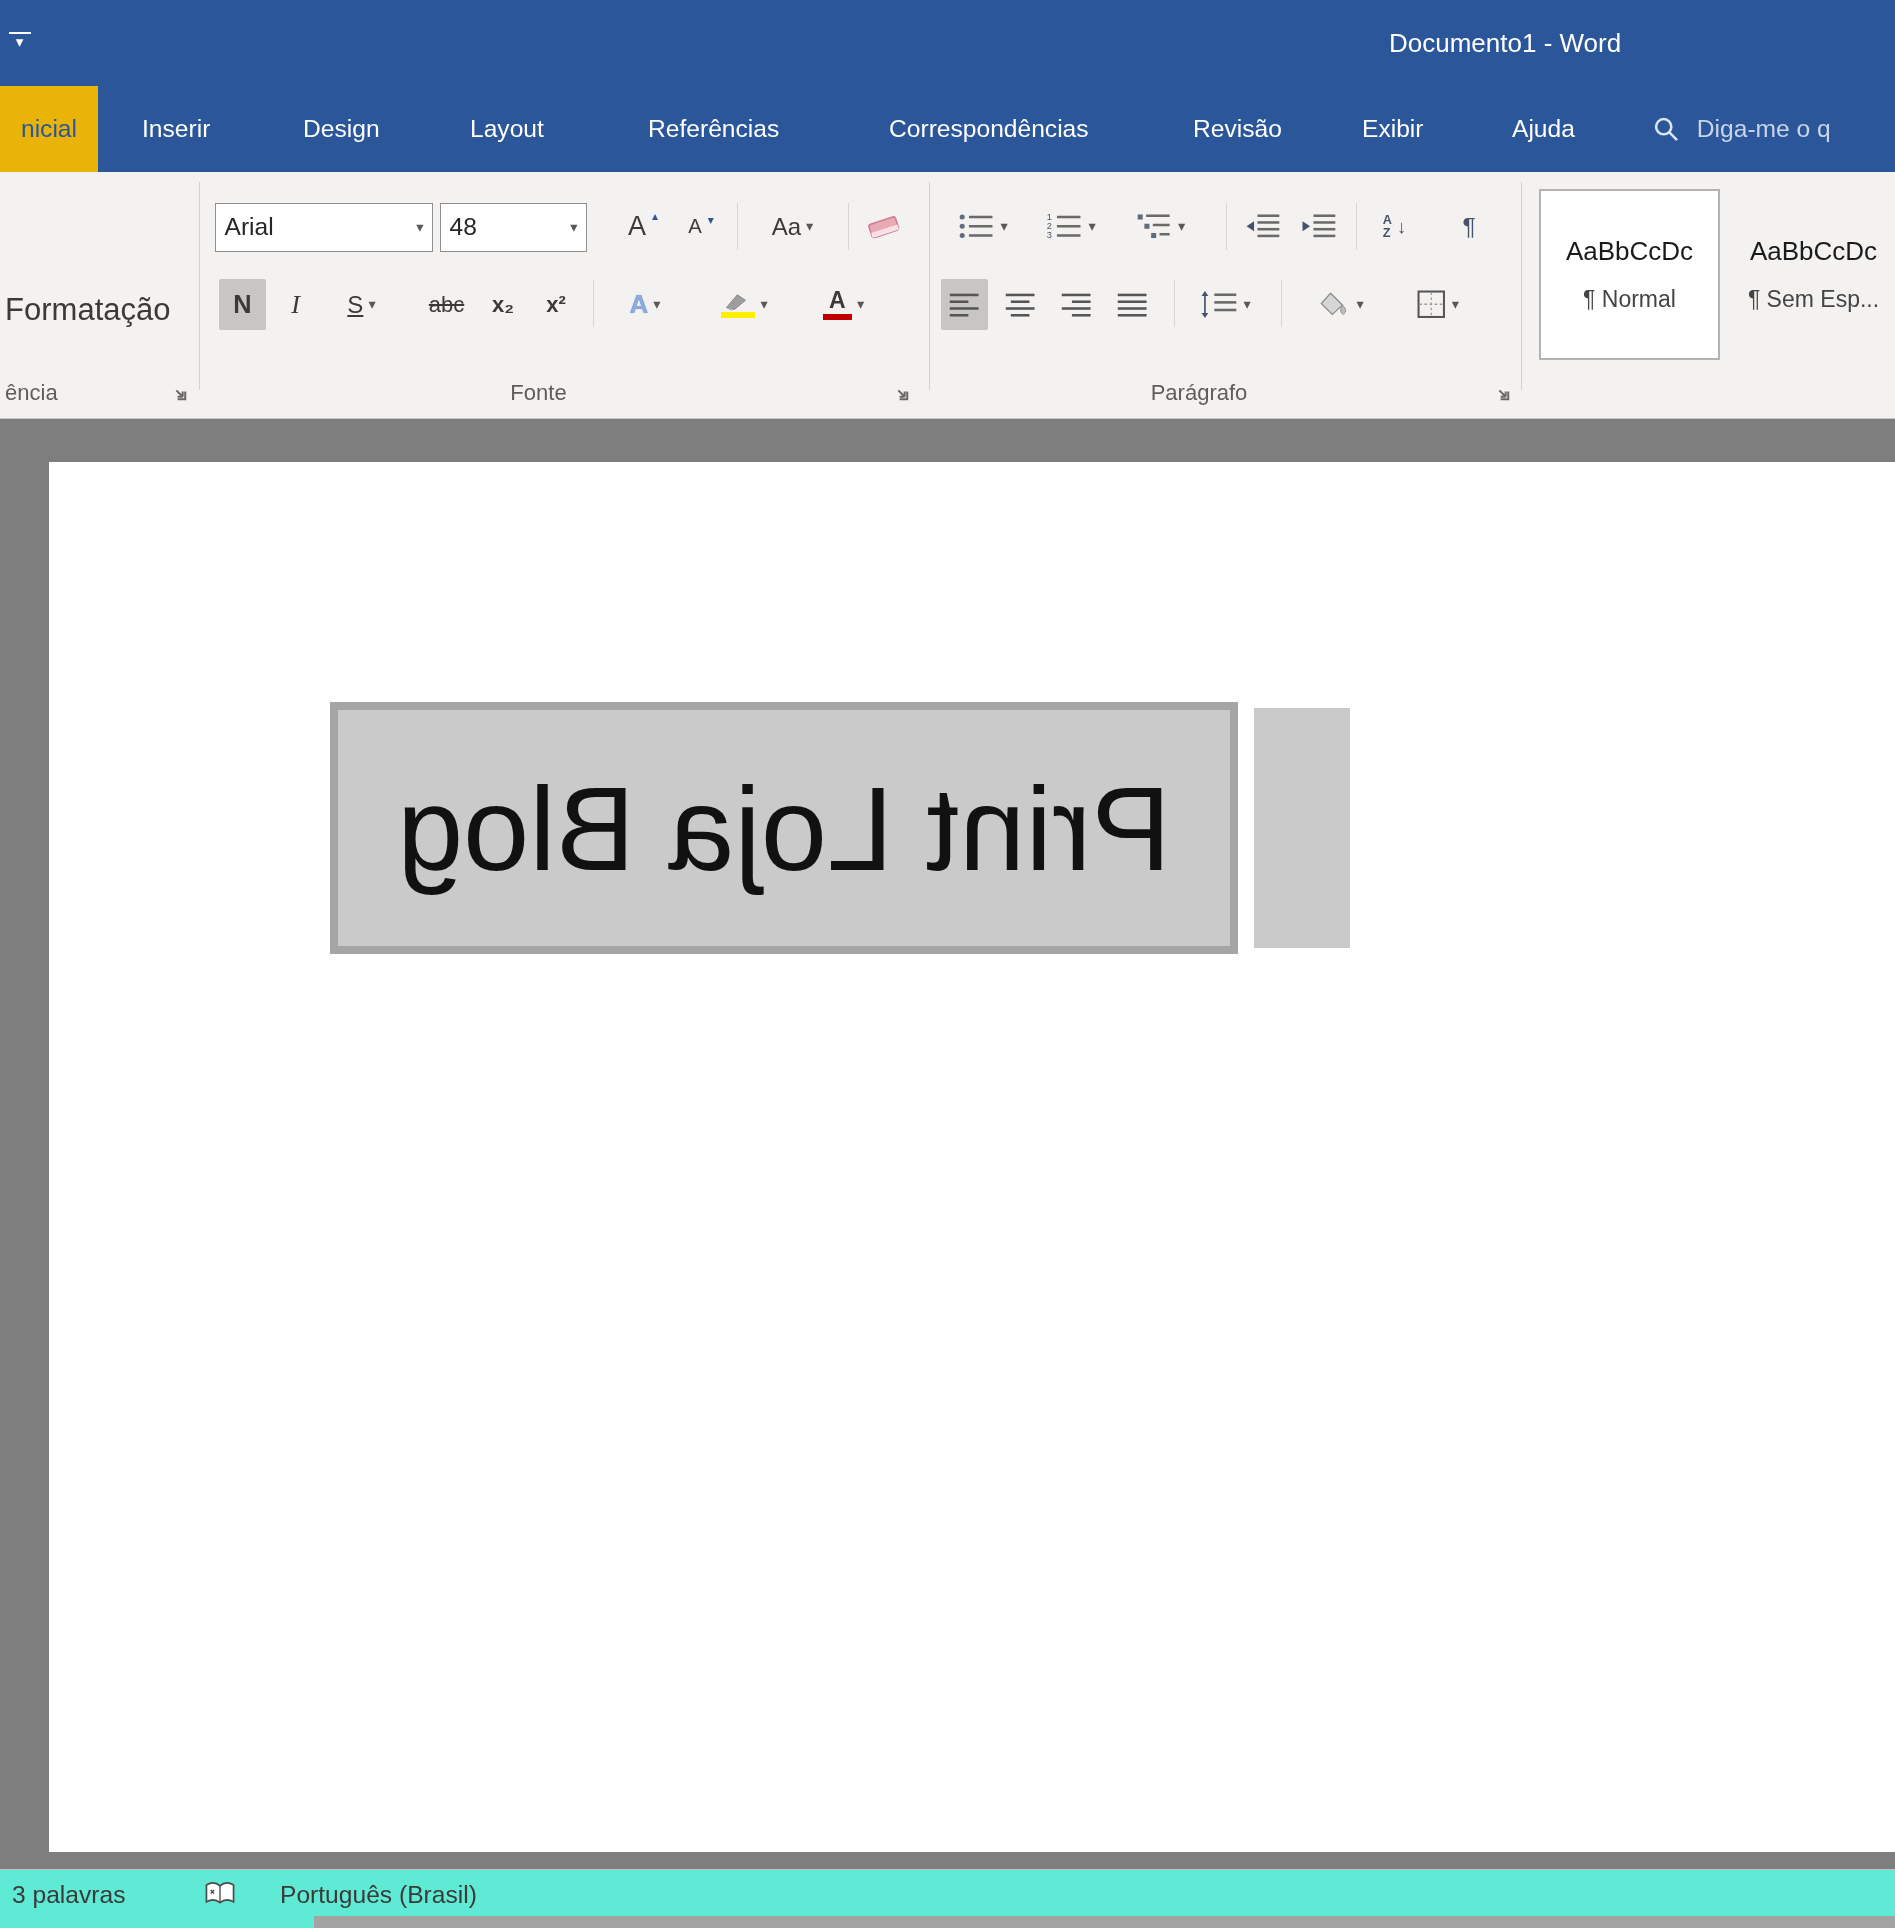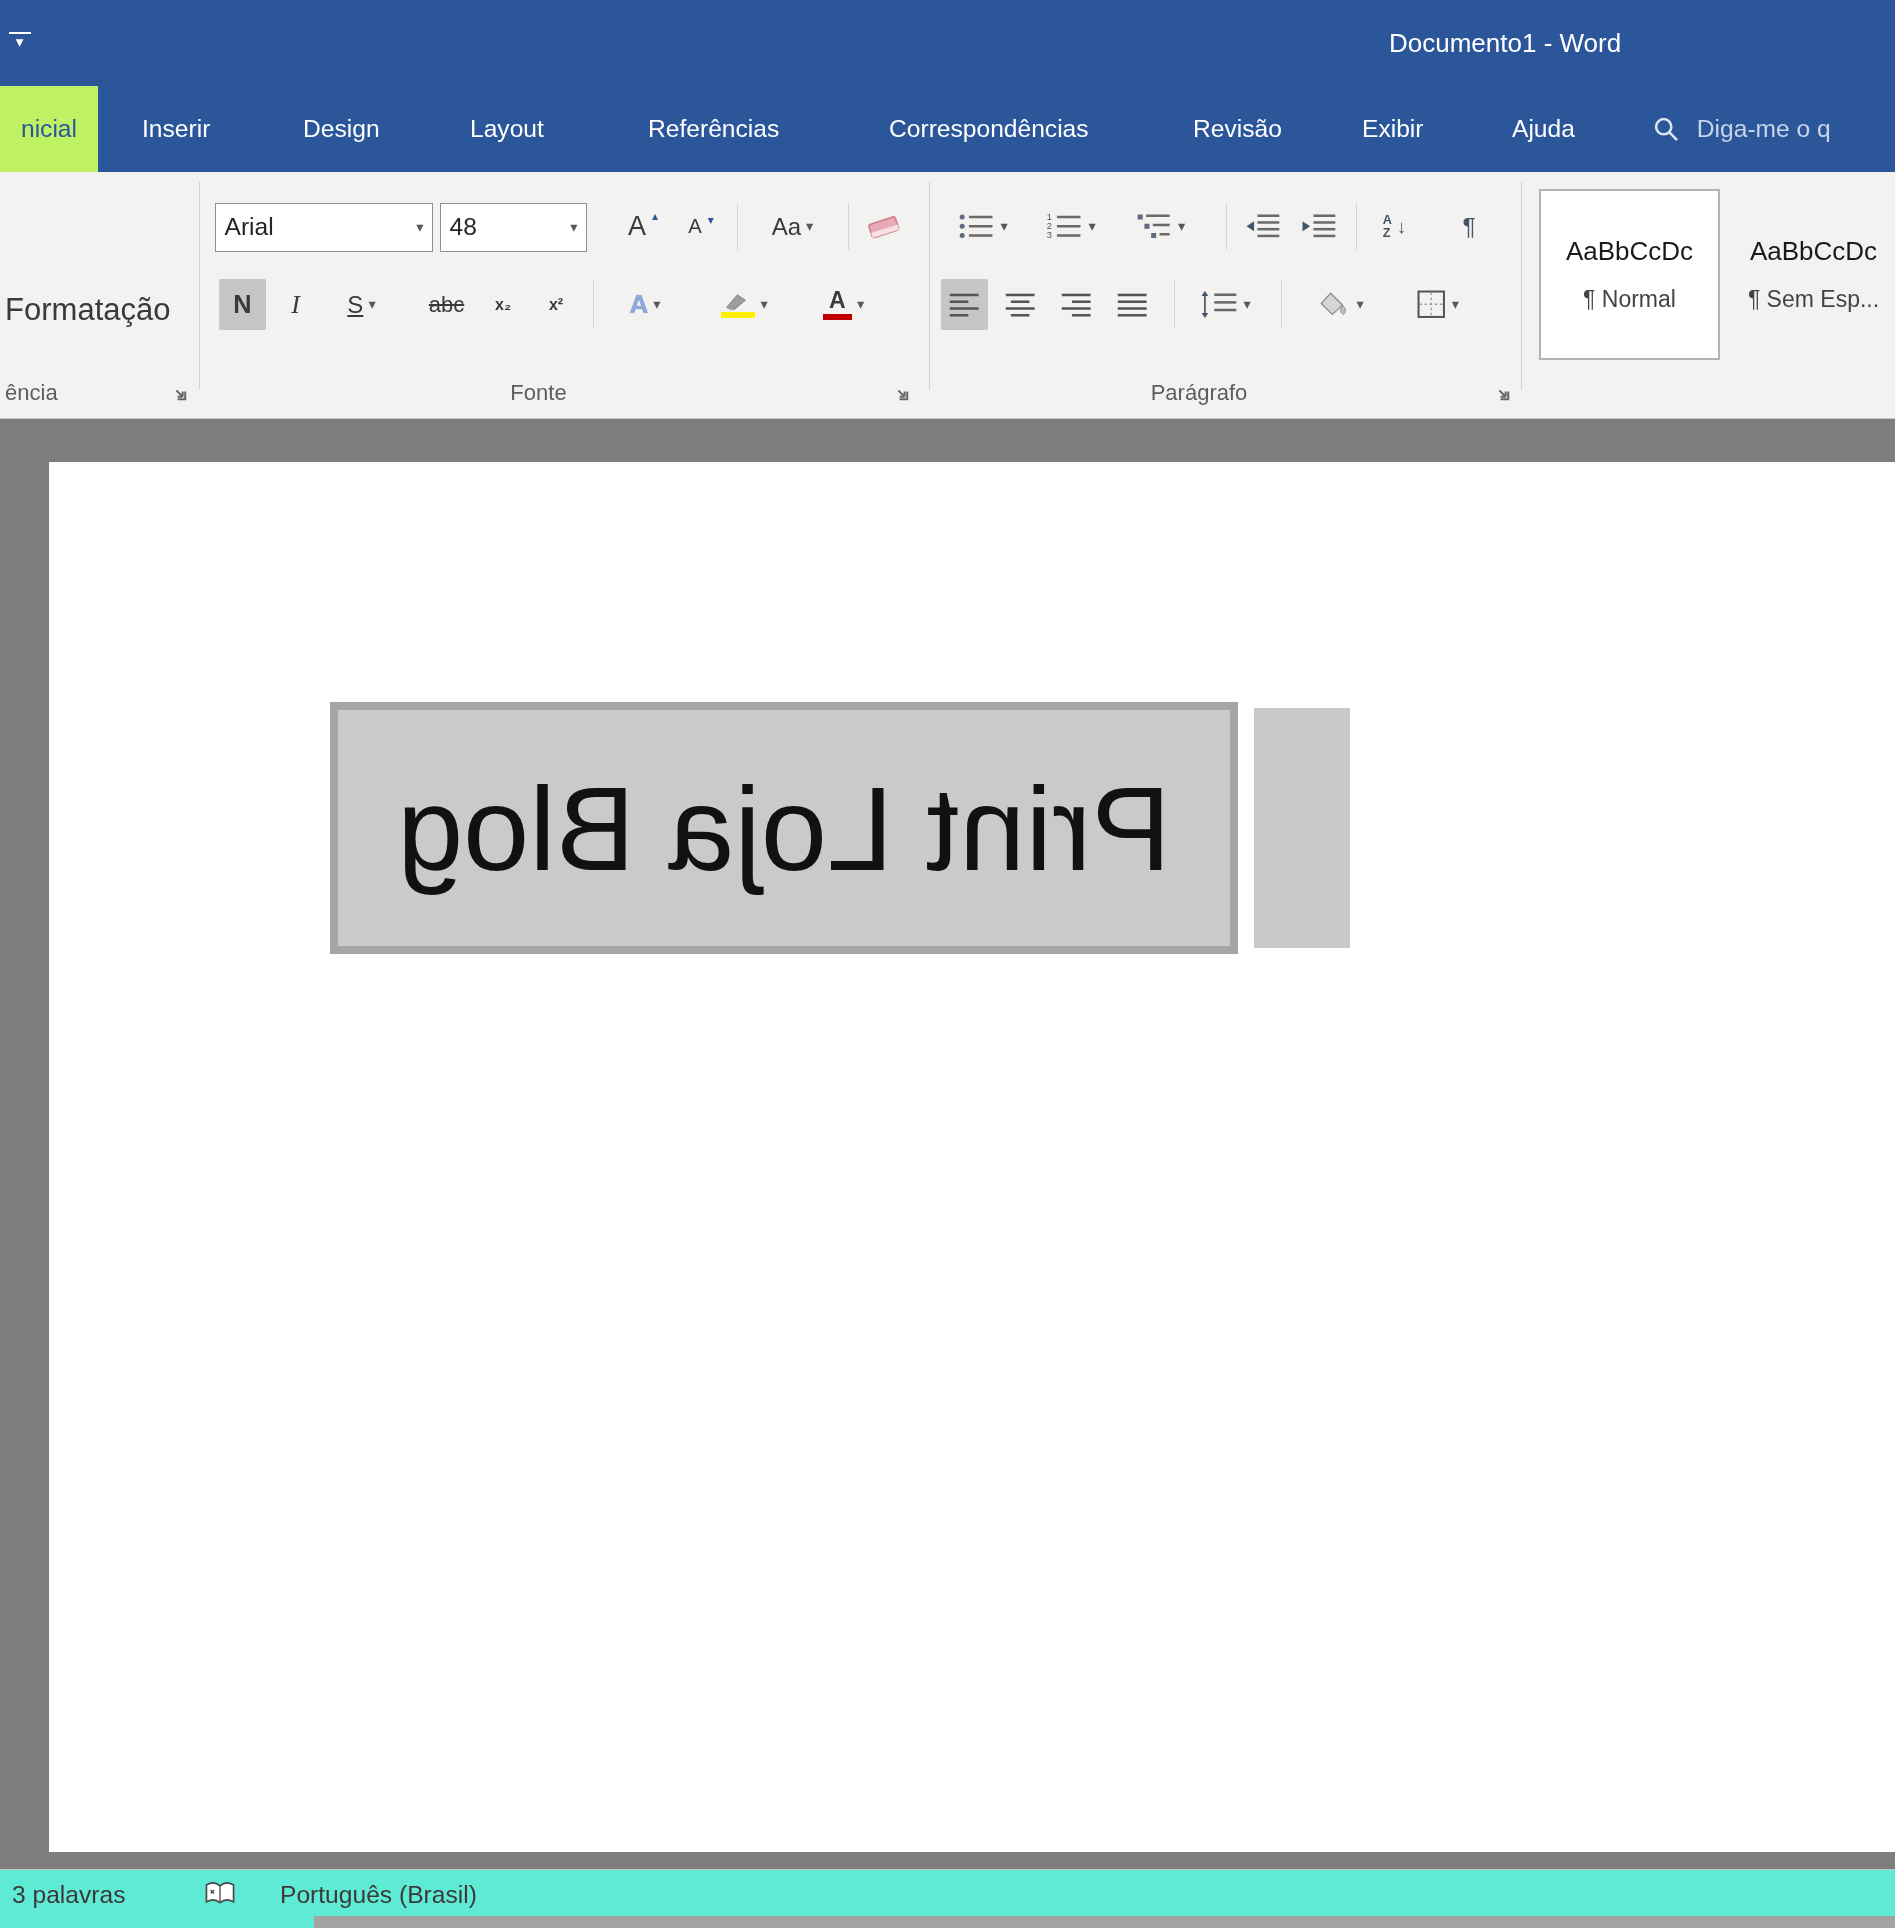--- a/index.html
+++ b/index.html
@@ -10,41 +10,41 @@
   
   #titlebar { position:absolute; left:0; top:0; width:1895px; height:86px; background:#2b579a; }
   .qat-ic { position:absolute; left:8.5px; top:32px; width:22px; color:#fff; text-align:center; }
   .qat-line { display:block; height:0; border-top:2.5px solid #fff; margin-bottom:1.7px; }
   .qat-chev { display:block; font-size:15.3px; line-height:12px; color:#fff; }
   .win-title { position:absolute; left:1381px; top:0; height:86px; display:flex; align-items:center; color:#fff; font-size:26px;margin-left:8px; }
 
   
   #tabbar { position:absolute; left:0; top:86px; width:1895px; height:86px; background:#2b579a; }
   .tab { position:absolute; top:0; height:86px; display:flex; align-items:center; color:#fff; font-size:24.6px; cursor:default; }
-  .tab.active { left:0; width:98px; background:#bef264; color:#2b579a; justify-content:center; }
+  .tab.active { left:0; width:98px; background:#eab308; color:#2b579a; justify-content:center; }
   .searchwrap { position:absolute; left:1651px; top:0; height:86px; display:flex; align-items:center; gap:15.3px; }
   .search-text { color:#c9d4e9; font-size:24.6px; }
 
   
   #ribbon { position:absolute; left:0; top:172px; width:1895px; height:247px; background:#f3f2f1; border-bottom:0.8px solid #c8c6c4; }
   .vsep { position:absolute; top:10.2px; height:208px; width:0.8px; background:#d4d2d0; }
   .vsep-sm { position:absolute; height:47px; width:0.8px; background:#d8d6d4; }
   .grp-label { position:absolute; top:208px; font-size:22px; color:#5f5d5b; text-align:center; }
   .launcher { position:absolute; top:212px; width:20.3px; height:20.3px; }
   .rbtn { position:absolute; height:51px; display:flex; align-items:center; justify-content:center; gap:5.1px; color:#3b3a39; border-radius:1.7px; }
   .row1 { top:29px; } .row2 { top:107px; }
   .sel { background:#c8c6c4; }
   .dd { font-size:14.4px; color:#5a5856; line-height:1; }
   .combo { position:absolute; top:30.5px; height:49px; background:#fff; border:0.8px solid #918f8d; display:flex; align-items:center; padding:0 8.5px; font-size:24.6px; color:#262626; }
   .combo .dd { margin-left:auto; }
   .b-bold { font-weight:bold; font-size:25.4px; }
   .b-italic { font-family:"Liberation Serif","DejaVu Serif",serif; font-style:italic; font-size:26px; }
   .b-under { font-size:24px; text-decoration:underline; }
   .b-strike { font-size:22px; text-decoration:line-through; }
-  .b-sub, .b-sup { font-size:16px; font-weight:bold; }
+  .b-sub, .b-sup { font-size:22px; font-weight:bold; }
   .b-aa { font-size:24px; }
   .growA { font-size:27px; position:relative; }
   .shrinkA { font-size:20.3px; position:relative; }
   .tinyarr { position:absolute; top:-1.7px; right:-12px; font-size:12px; color:#2b579a; }
   .fx-a { font-size:26px; font-weight:bold; color:#8faadc; text-shadow:0 0 0.8px #2e74b5; }
   .colorstack { display:flex; flex-direction:column; align-items:center; line-height:1; }
   .colorstack .letterA { font-size:23px; font-weight:bold; }
   .redbar { width:29px; height:6px; background:#c00000; margin-top:1.7px; }
   .yellowbar { width:34px; height:6.8px; background:#ffef00; margin-top:0.8px; }
   .sortstack { display:flex; flex-direction:column; line-height:1; font-size:12.7px; font-weight:bold; color:#44546a; }

